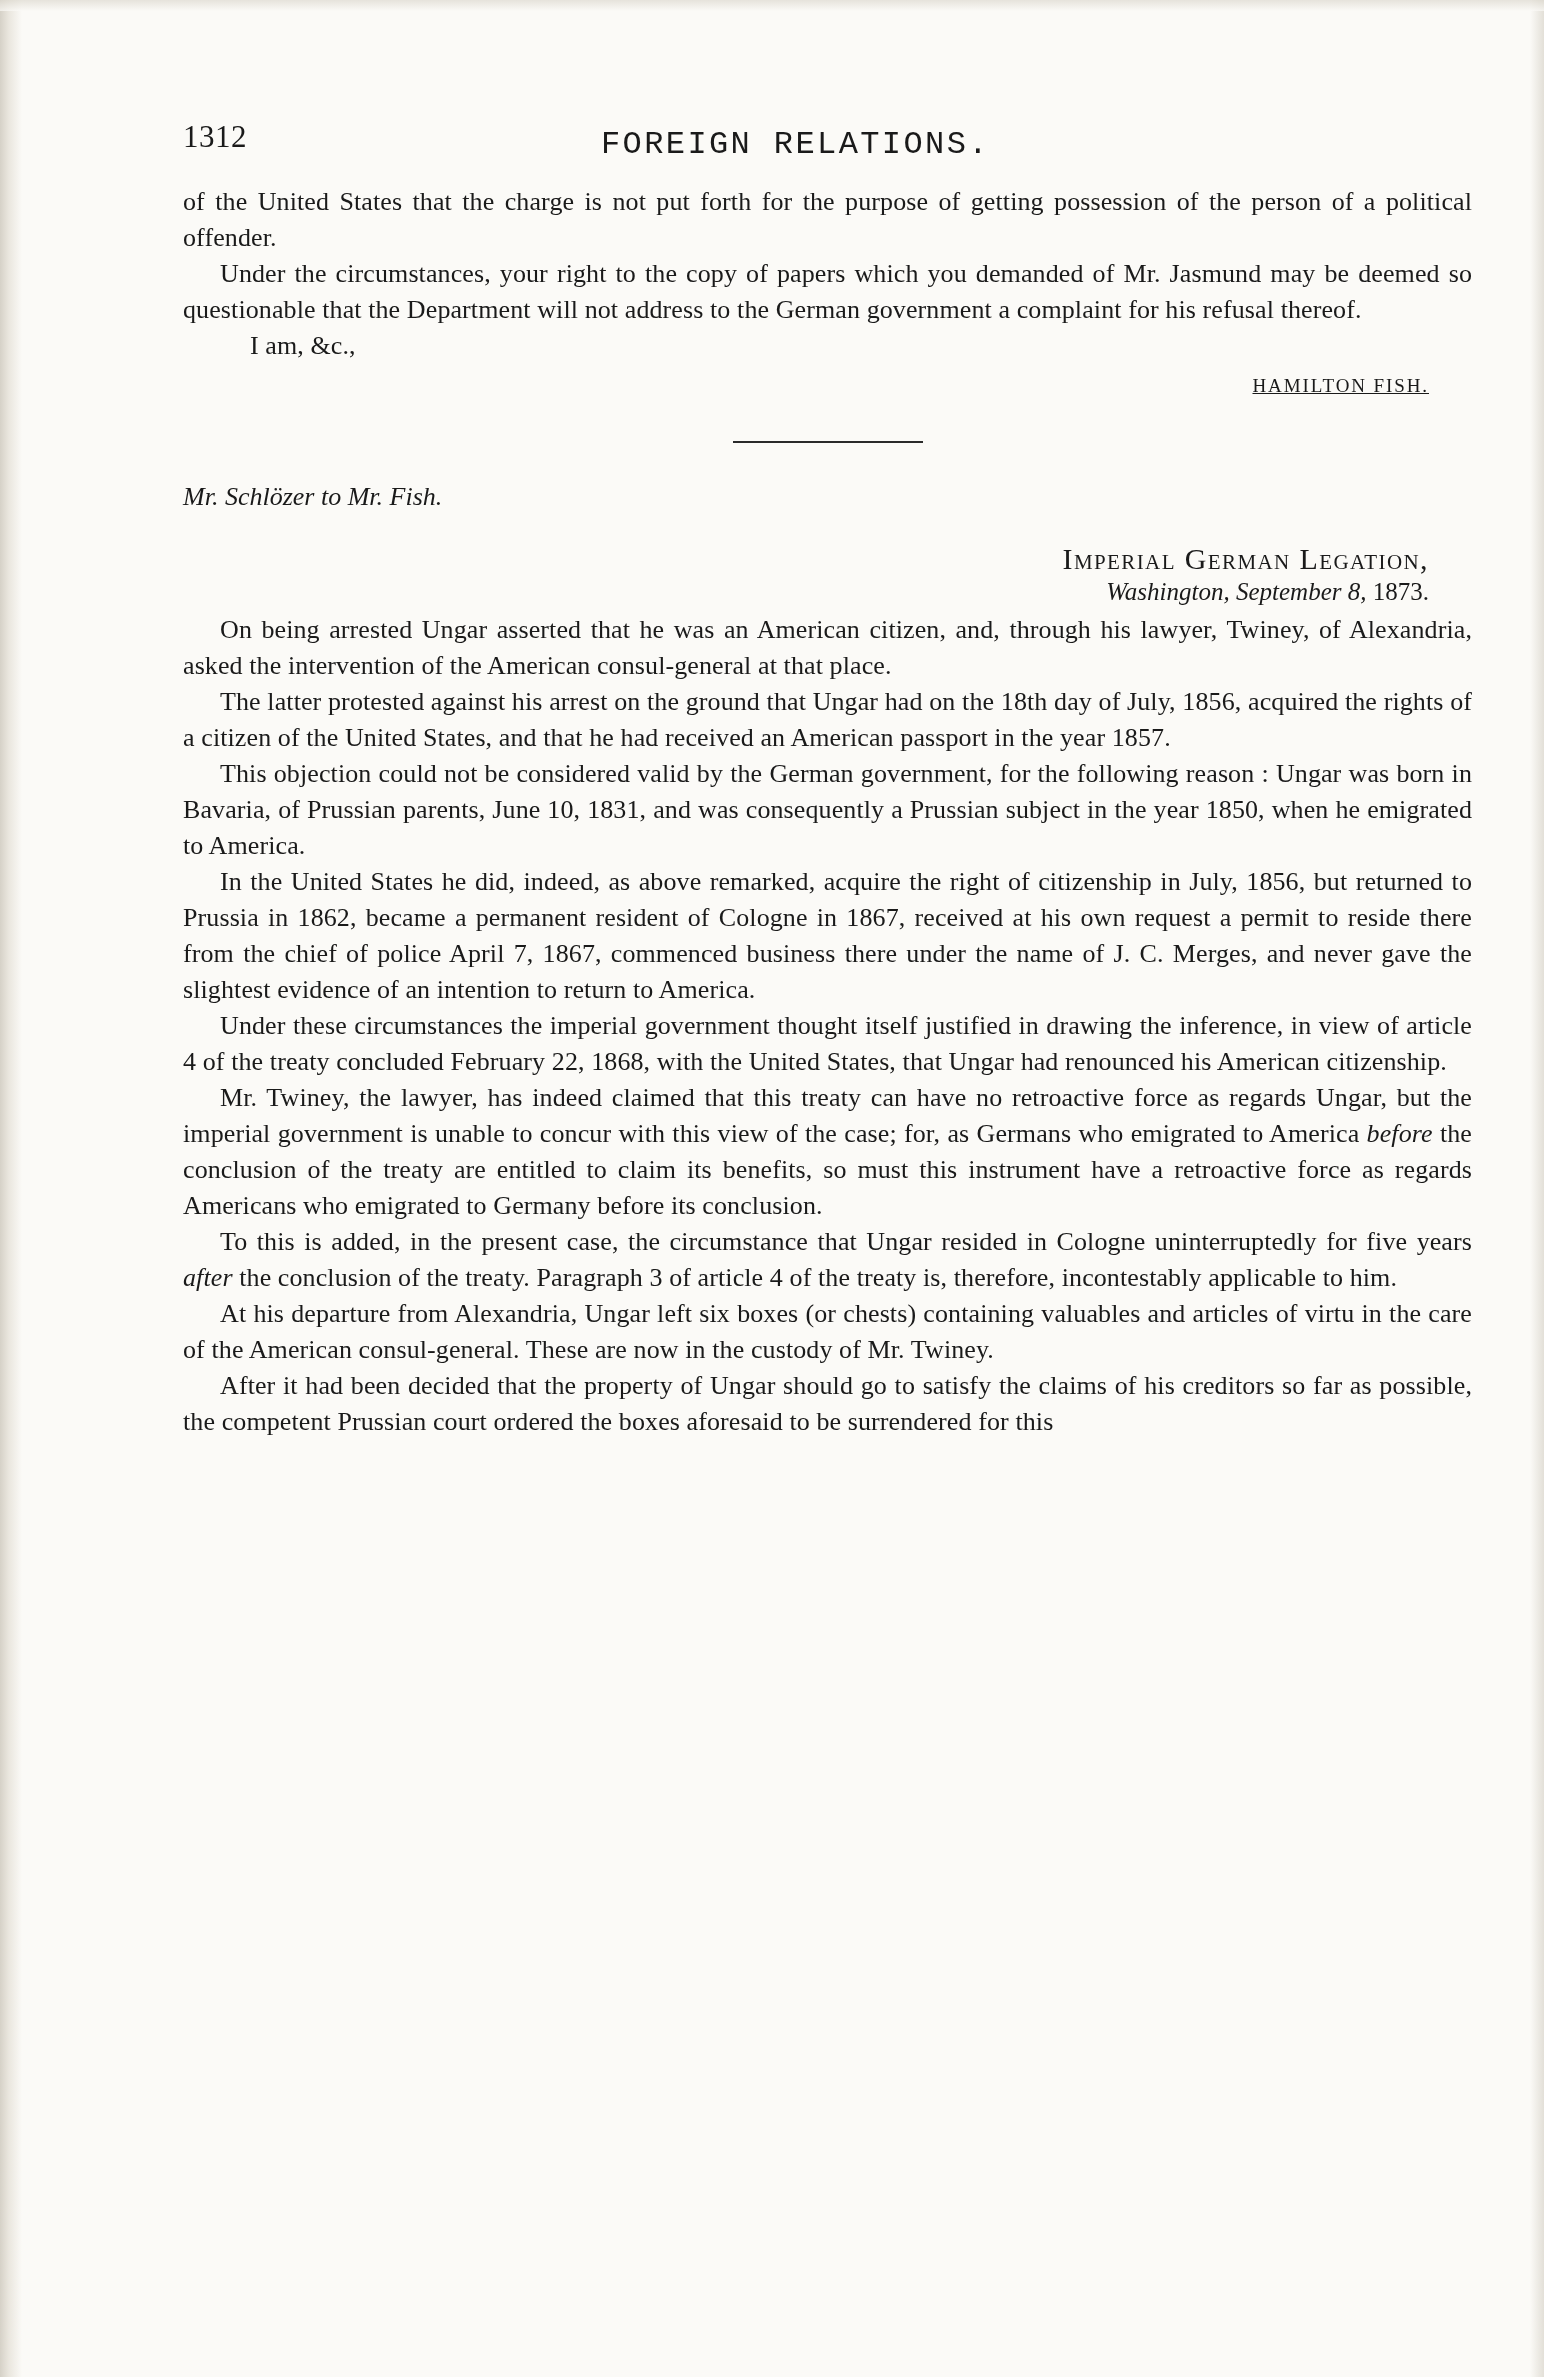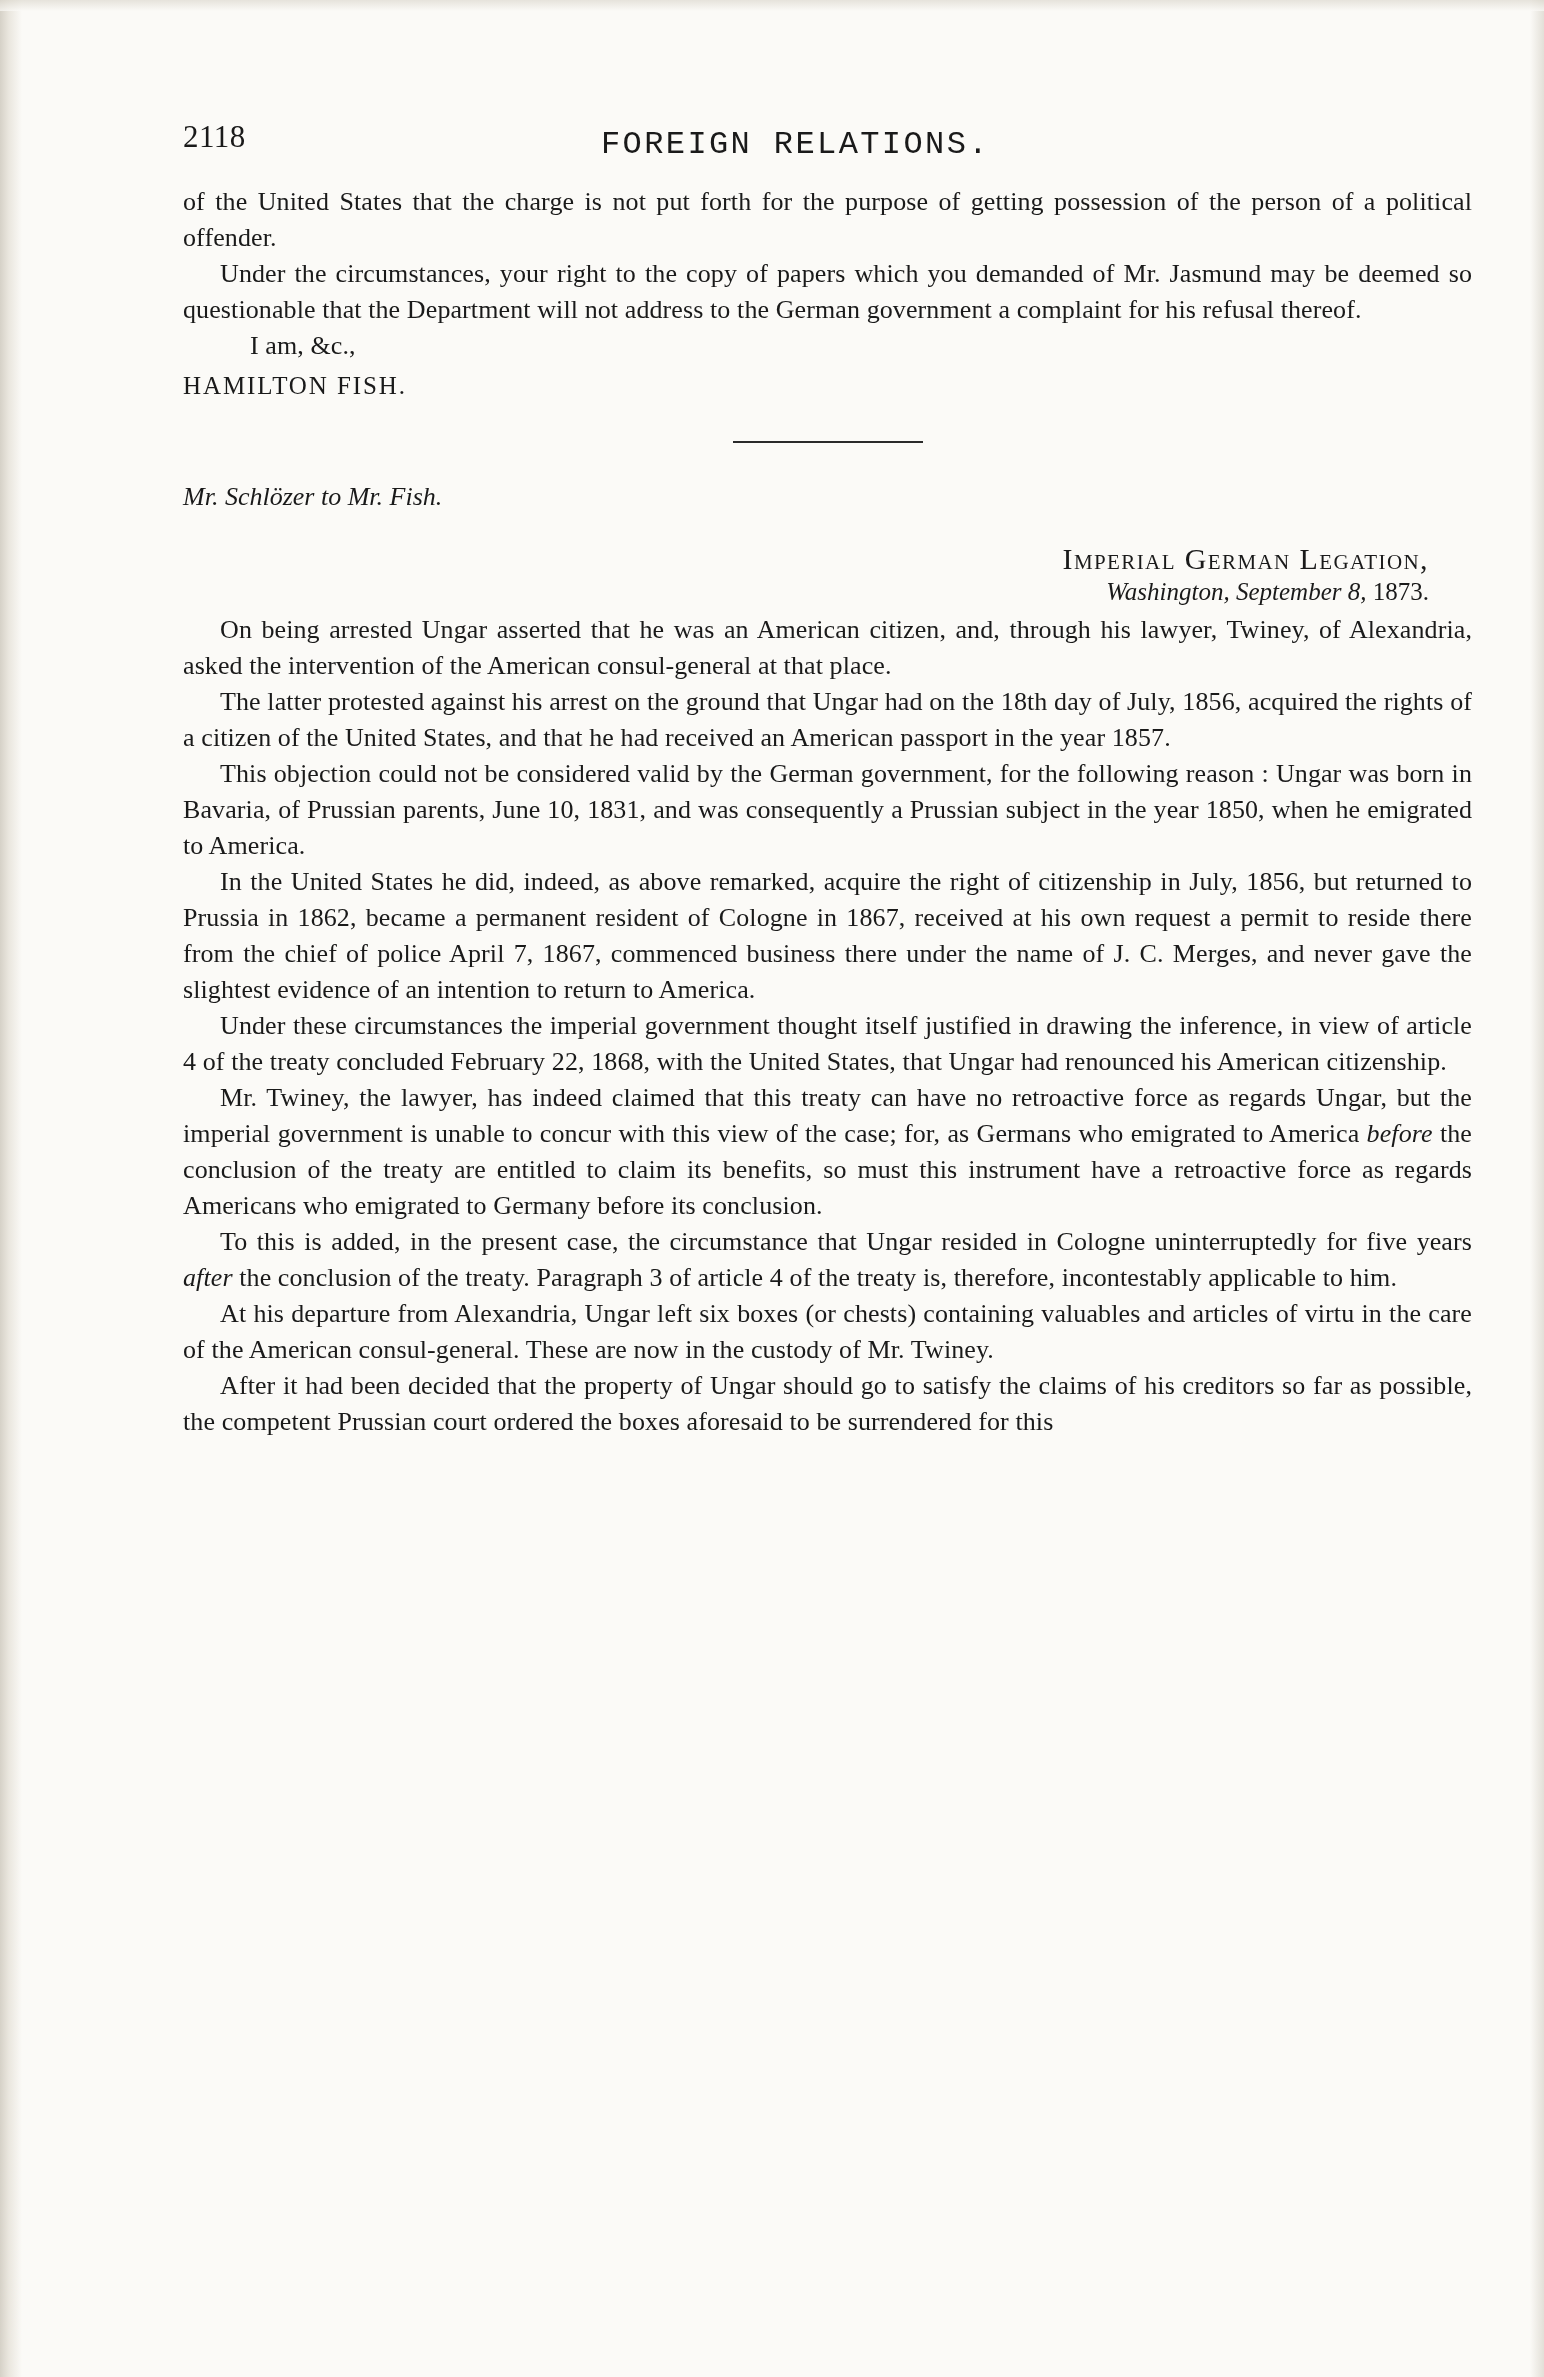--- a/index.html
+++ b/index.html
@@ -88,27 +88,28 @@
   p.noindent {
     text-indent: 0;
   }
   .signoff-line {
     text-indent: 67px;
     font-size: 26px;
     line-height: 36px;
     margin: 0;
   }
   .signature {
-    text-align: left;
-    font-size: 25px;
+    text-align: right;
+    font-size: 19px;
     letter-spacing: 1.9px;
     line-height: 43px;
     margin: 2.9px 0 0 0;
     padding-right: 43px;
     font-variant: normal;
+    text-decoration: underline;
   }
   .rule {
     width: 190px;
     height: 1.9px;
     background: #2a2a2a;
     margin: 34px auto 35px auto;
   }
   .doc-title {
     text-align: left;
     font-size: 26px;
@@ -146,21 +147,21 @@
 <body>
 
 <div class="page">
   <div class="edge-left"></div>
   <div class="edge-right"></div>
   <div class="edge-top"></div>
 
   <div class="content">
 
     <div class="running-head">
-      <div class="folio">2118</div>
+      <div class="folio">1312</div>
       <div class="head-title">FOREIGN RELATIONS.</div>
     </div>
 
     <div class="body-block">
       <p class="noindent">of the United States that the charge is not put forth for the purpose of getting possession of the person of a political offender.</p>
       <p class="indent">Under the circumstances, your right to the copy of papers which you demanded of Mr. Jasmund may be deemed so questionable that the Department will not address to the German government a complaint for his refusal thereof.</p>
       <p class="signoff-line">I am, &amp;c.,</p>
       <p class="signature">HAMILTON FISH.</p>
     </div>
 

